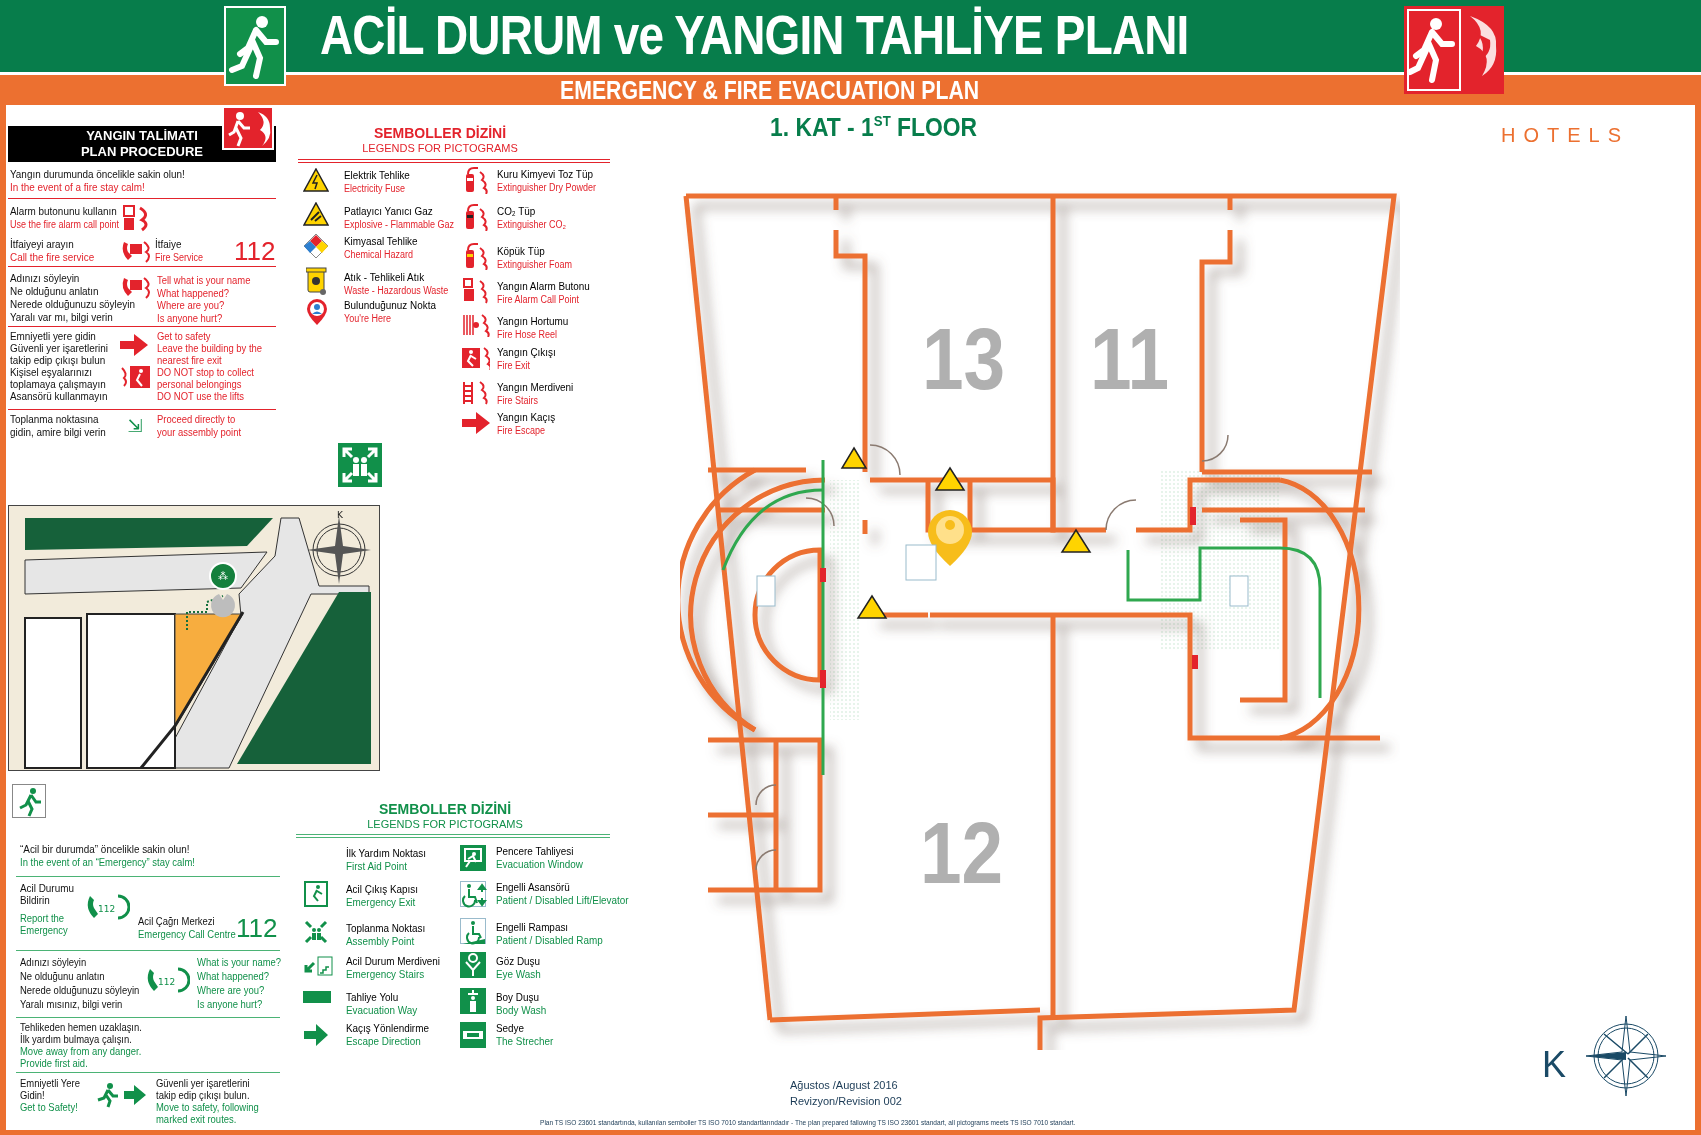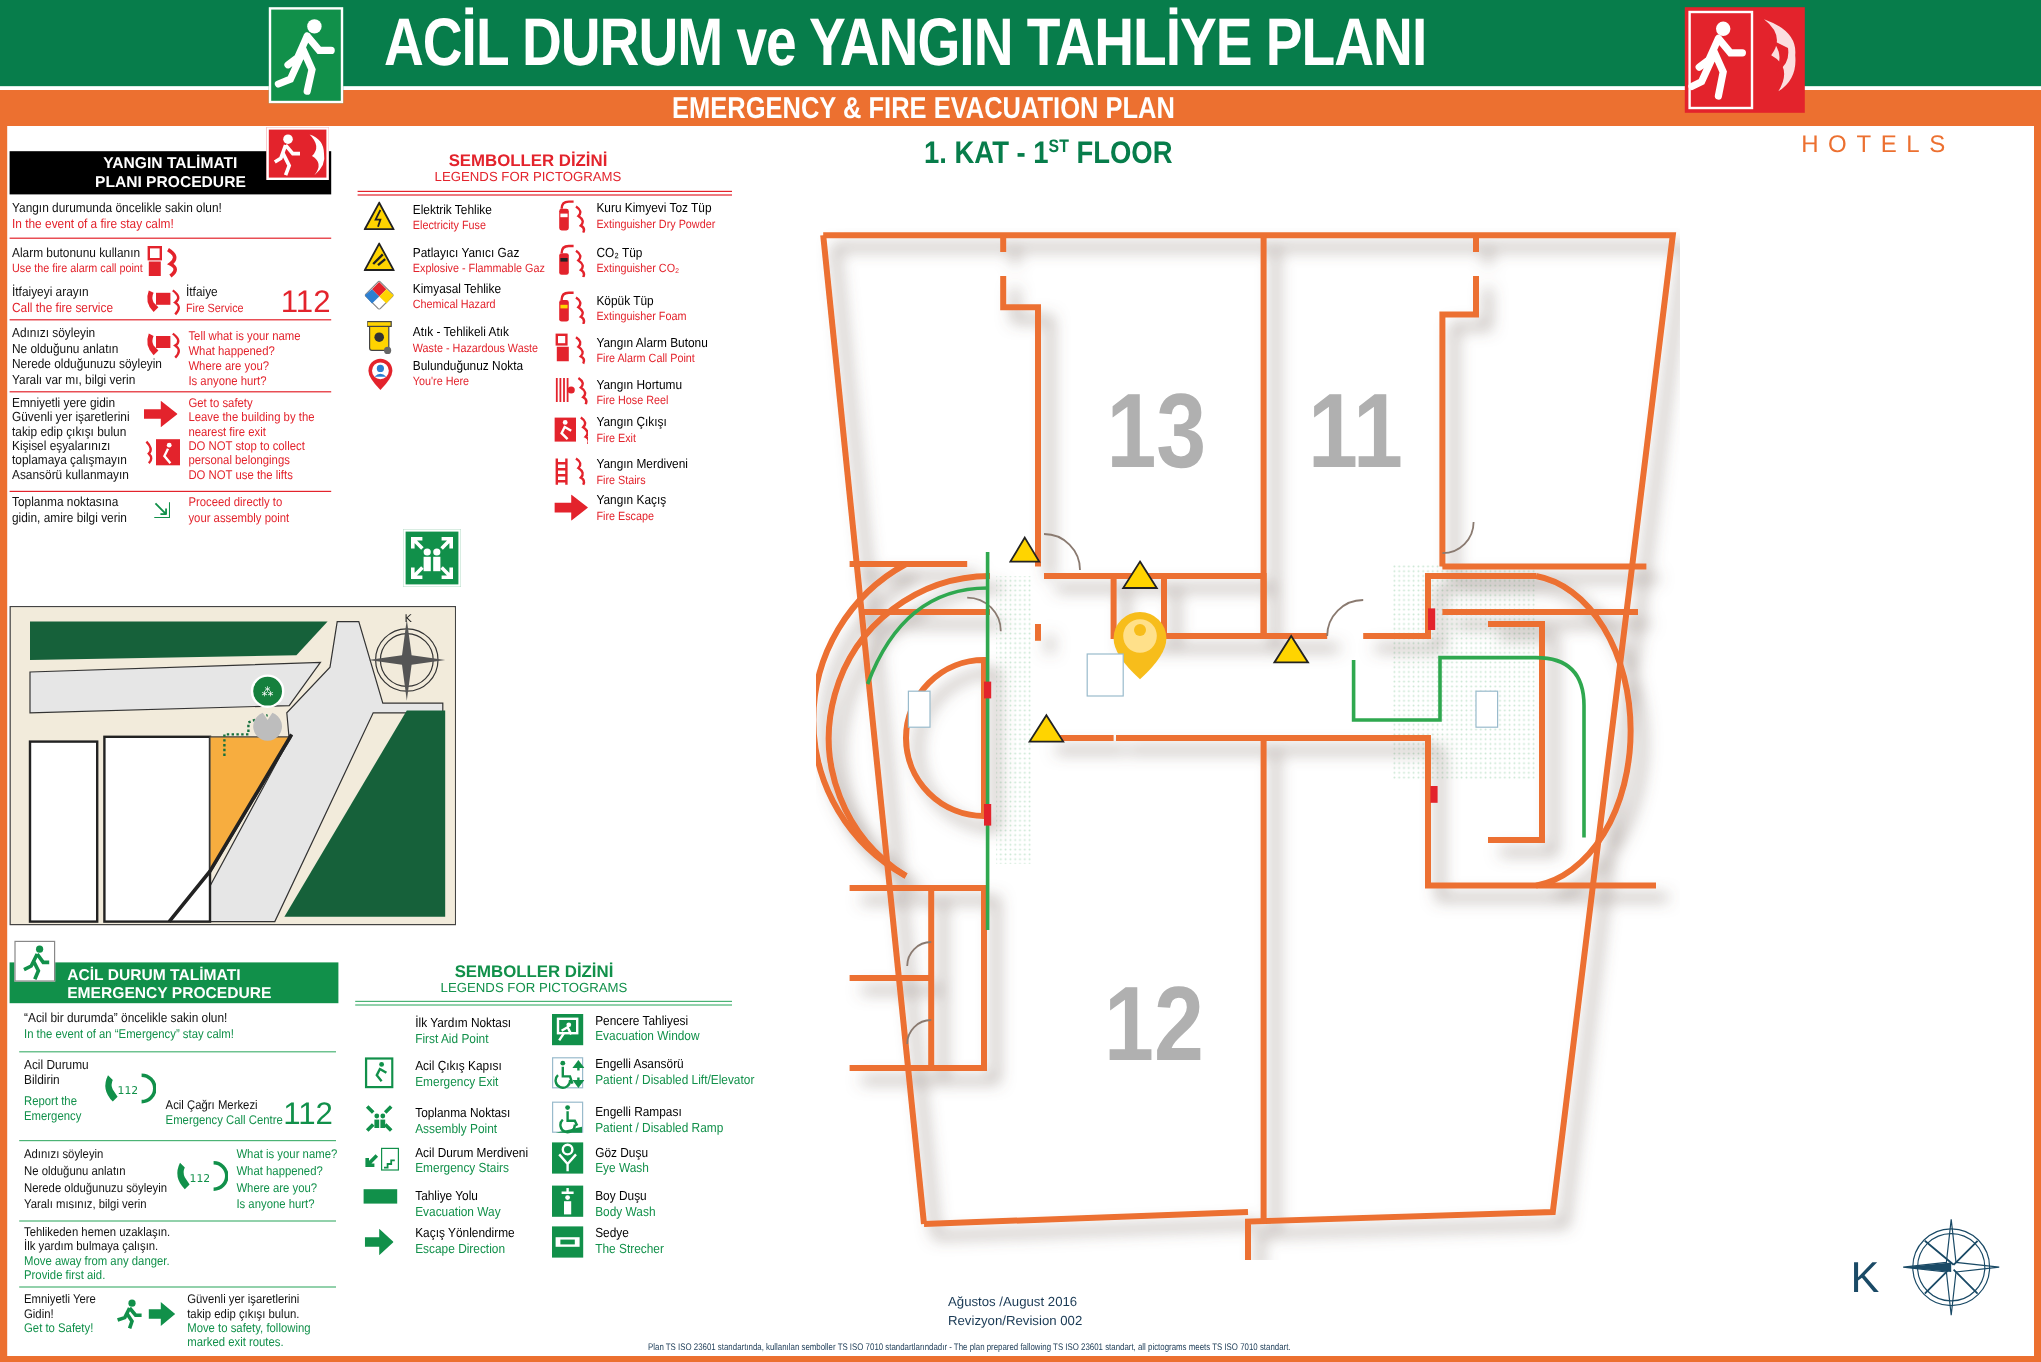--- a/index.html
+++ b/index.html
@@ -12,21 +12,21 @@
   .orange-right { position: absolute; right: 0; top: 105px; width: 6px; height: 1030px; background: #ec7030; }
   .orange-bottom { position: absolute; left: 0; bottom: 0; width: 1701px; height: 5px; background: #ec7030; }
   .title-main { position: absolute; left: 320px; top: 2px; width: 1050px; text-align: center; color: #fff; font-weight: bold; font-size: 56px; letter-spacing: -1px; transform: scaleX(0.82); transform-origin: left top; white-space: nowrap; }
   .title-sub { position: absolute; left: 560px; top: 76px; color: #fff; font-weight: bold; font-size: 25px; transform: scaleX(0.85); transform-origin: left top; white-space: nowrap; }
   .exit-sign-green { position: absolute; left: 224px; top: 6px; width: 62px; height: 80px; background: #11904a; border: 2px solid #ffffff; }
   .exit-sign-red { position: absolute; left: 1404px; top: 6px; width: 100px; height: 88px; background: #e3232c; }
   .floor-label { position: absolute; left: 770px; top: 112px; color: #077d4b; font-weight: bold; font-size: 26px; transform: scaleX(0.88); transform-origin: left top; white-space: nowrap; }
   .floor-label sup { font-size: 15px; }
   .logo { position: absolute; left: 1440px; top: 110px; width: 250px; text-align: center; color: #ec7030; }
   .logo-main { font-family: "DejaVu Serif", serif; font-size: 40px; font-style: italic; line-height: 44px; }
-  .logo-sub { font-size: 20px; letter-spacing: 8px; margin-top: 0; }
+  .logo-sub { font-size: 20px; letter-spacing: 8px; margin-top: 14px; }
 
   
   .fp-header { position: absolute; left: 8px; top: 126px; width: 268px; height: 36px; background: #000000; color: #fff; font-weight: bold; font-size: 13px; text-align: center; line-height: 16px; padding-top: 2px; }
   .fp-icon { position: absolute; left: 222px; top: 106px; width: 52px; height: 44px; background: #e3232c; border: 2px solid #fff; }
   .fp-text { position: absolute; font-size: 11px; color: #111; line-height: 13px; white-space: nowrap; transform: scaleX(0.9); transform-origin: left top; }
   .red { color: #e3232c; }
   .green { color: #11904a; }
   .hr-red { position: absolute; height: 1px; background: #e3232c; }
   .hr-green { position: absolute; height: 1px; background: #4bb375; }
   .num-112 { position: absolute; font-size: 26px; font-weight: normal; }
@@ -82,21 +82,21 @@
   </div>
 
   <div class="floor-label"><span>1. KAT - 1</span><sup>ST</sup><span> FLOOR</span></div>
 
   <div class="logo">
     <div class="logo-sub">HOTELS</div>
   </div>
 
   <div class="fp-header">
     <div>YANGIN TALİMATI</div>
-    <div>PLANI PROCEDURE</div>
+    <div>PLAN PROCEDURE</div>
   </div>
   <div class="fp-icon">
     <svg width="48" height="40" viewBox="0 0 48 40">
         <circle cx="16" cy="8" r="4" fill="#fff"></circle>
         <path d="M14 13 L10 24 L5 27 M14 13 L20 20 L26 20 M12 20 L17 30 L14 38" stroke="#fff" stroke-width="3" fill="none"></path>
         <path d="M34 4 Q44 14 36 22 Q46 28 38 38 Q48 30 46 20 Q46 8 34 4Z" fill="#fff"></path>
       </svg>
   </div>
 
   <div class="fp-text" style="left:10px;top:168px;">
@@ -365,24 +365,20 @@
 
     <div class="legend-icon" style="left:462px;top:412px;"><svg width="28" height="22">
           <path d="M0 7 h14 v-7 l14 11 l-14 11 v-7 h-14z" fill="#e3232c"></path>
         </svg></div>
     <div class="legend-item" style="left:497px;top:411px;">
         <div>Yangın Kaçış</div>
         <div class="red" style="font-size:10px;">Fire Escape</div>
       </div>
   </div>
 
-  <div class="ep-header">
-    <div>ACİL DURUM TALİMATI</div>
-    <div>EMERGENCY PROCEDURE</div>
-  </div>
   <div class="ep-icon">
     <svg width="32" height="32">
         <circle cx="20" cy="6" r="3" fill="#11904a"></circle>
         <path d="M18 10 l-5 10 l-6 3 M18 10 l5 7 h5 M15 16 l4 8 l-3 7" stroke="#11904a" stroke-width="3" fill="none"></path>
       </svg>
   </div>
 
   <div class="fp-text" style="left:20px;top:843px;">
     <div>“Acil bir durumda” öncelikle sakin olun!</div>
     <div class="green" style="font-size:10.5px;">In the event of an “Emergency” stay calm!</div>

